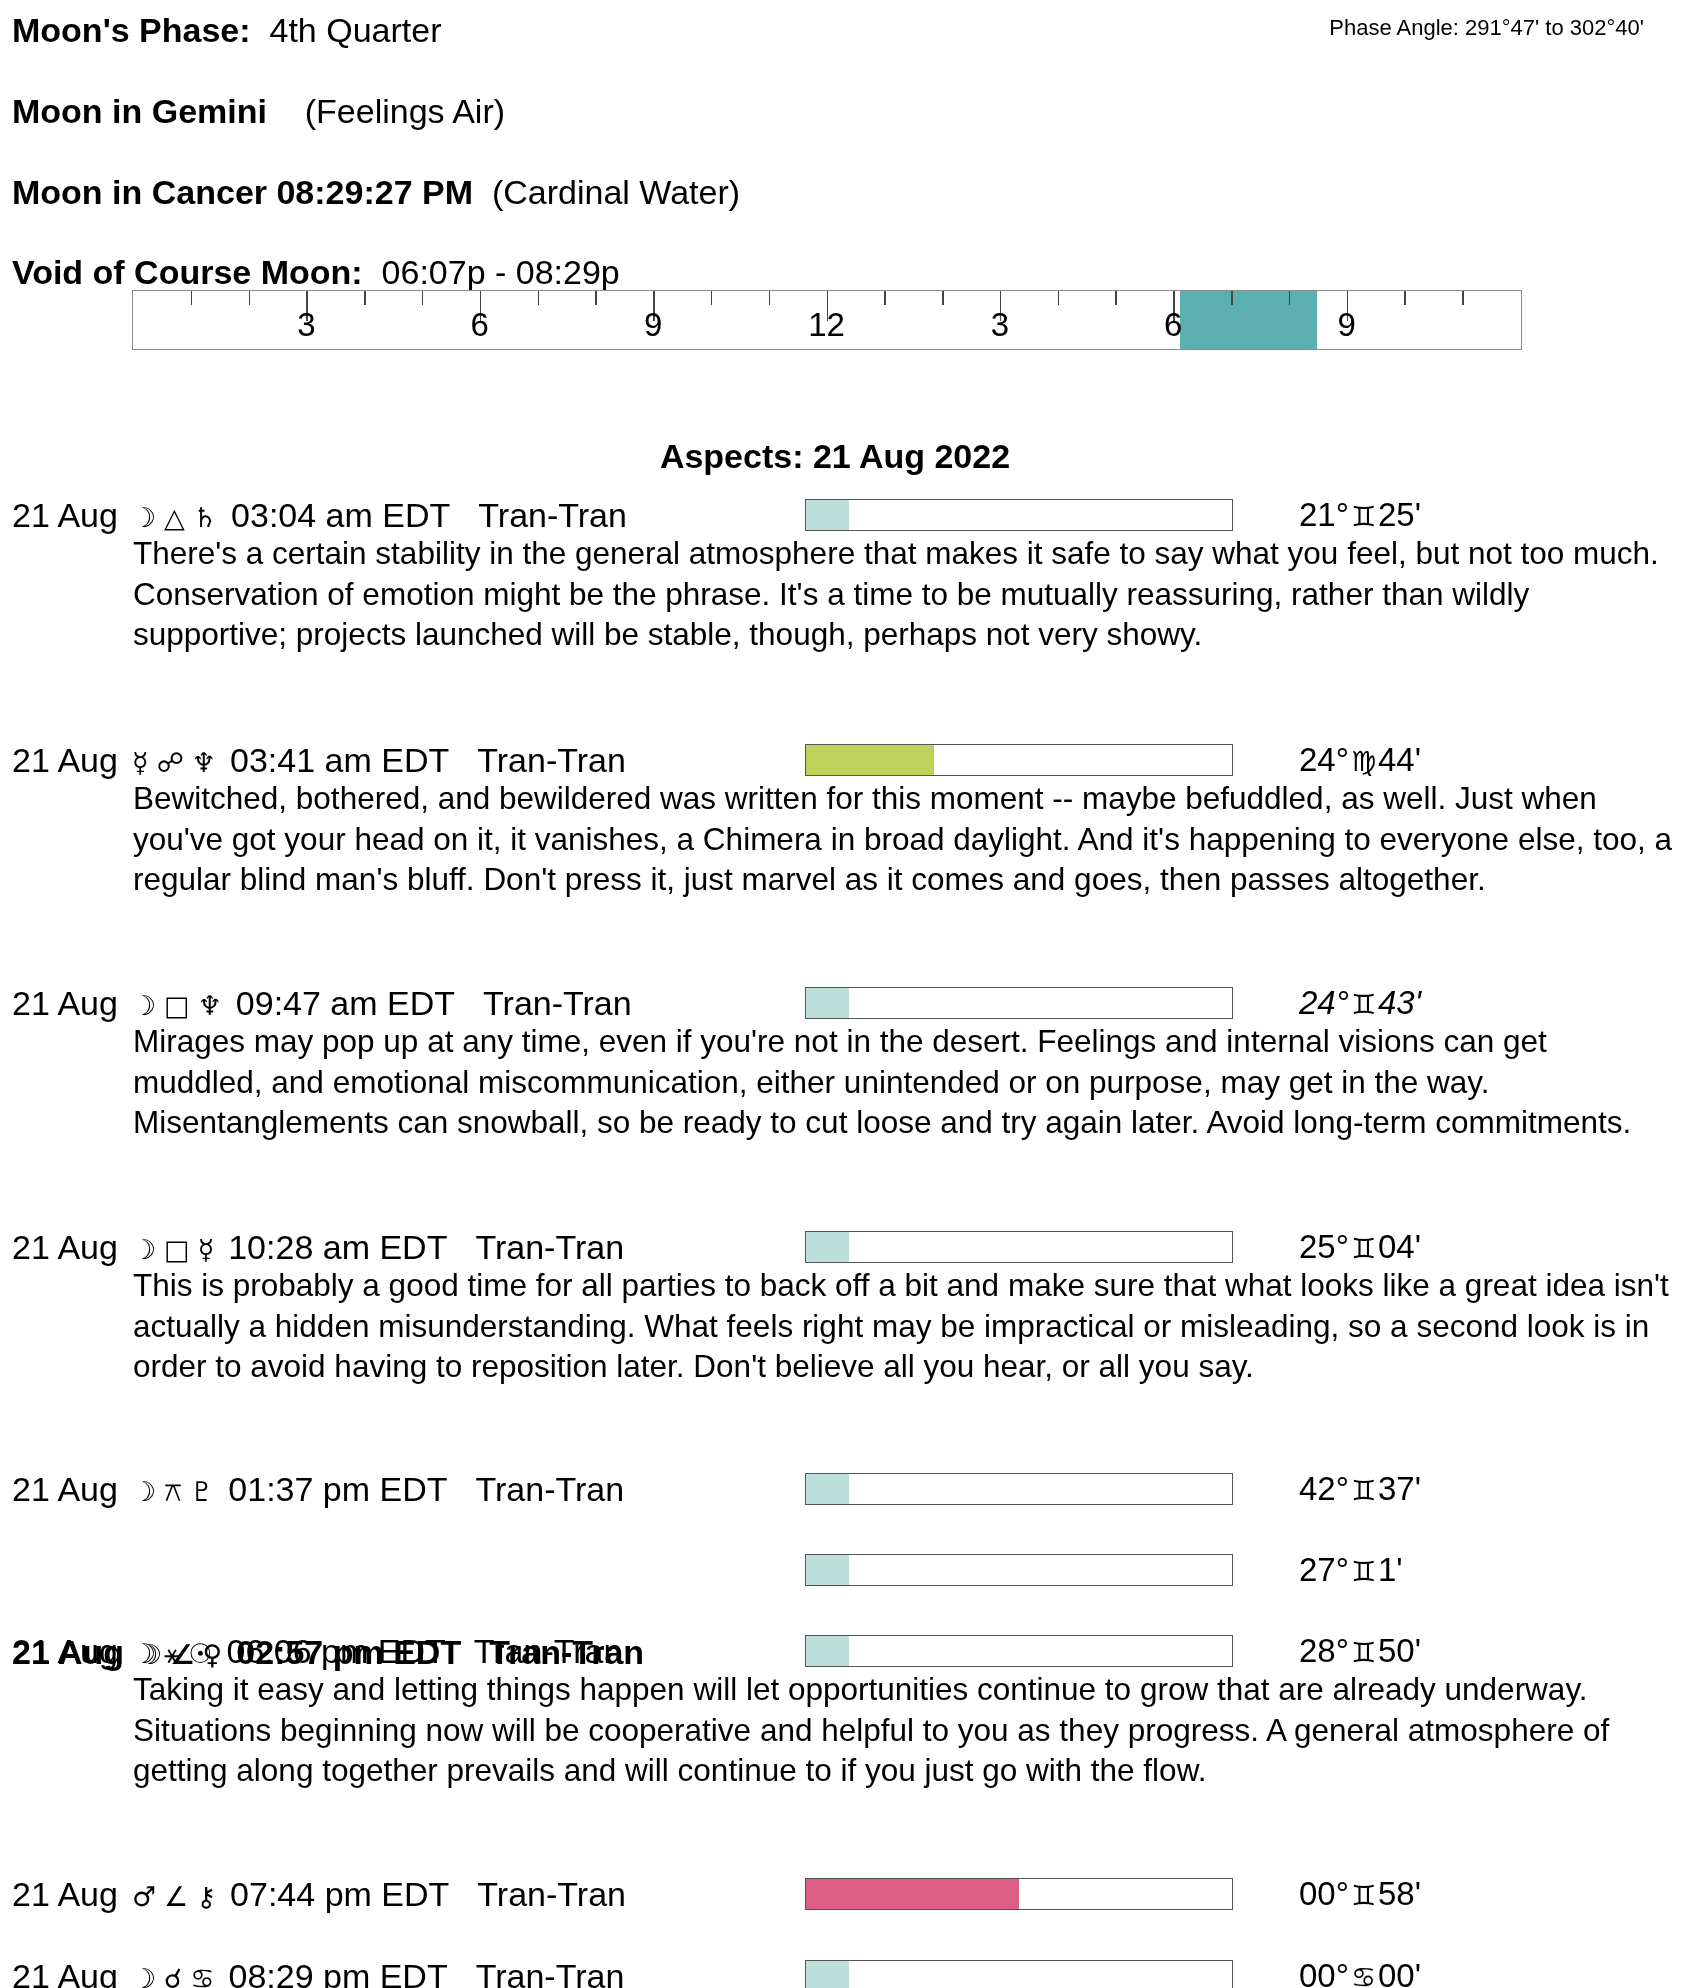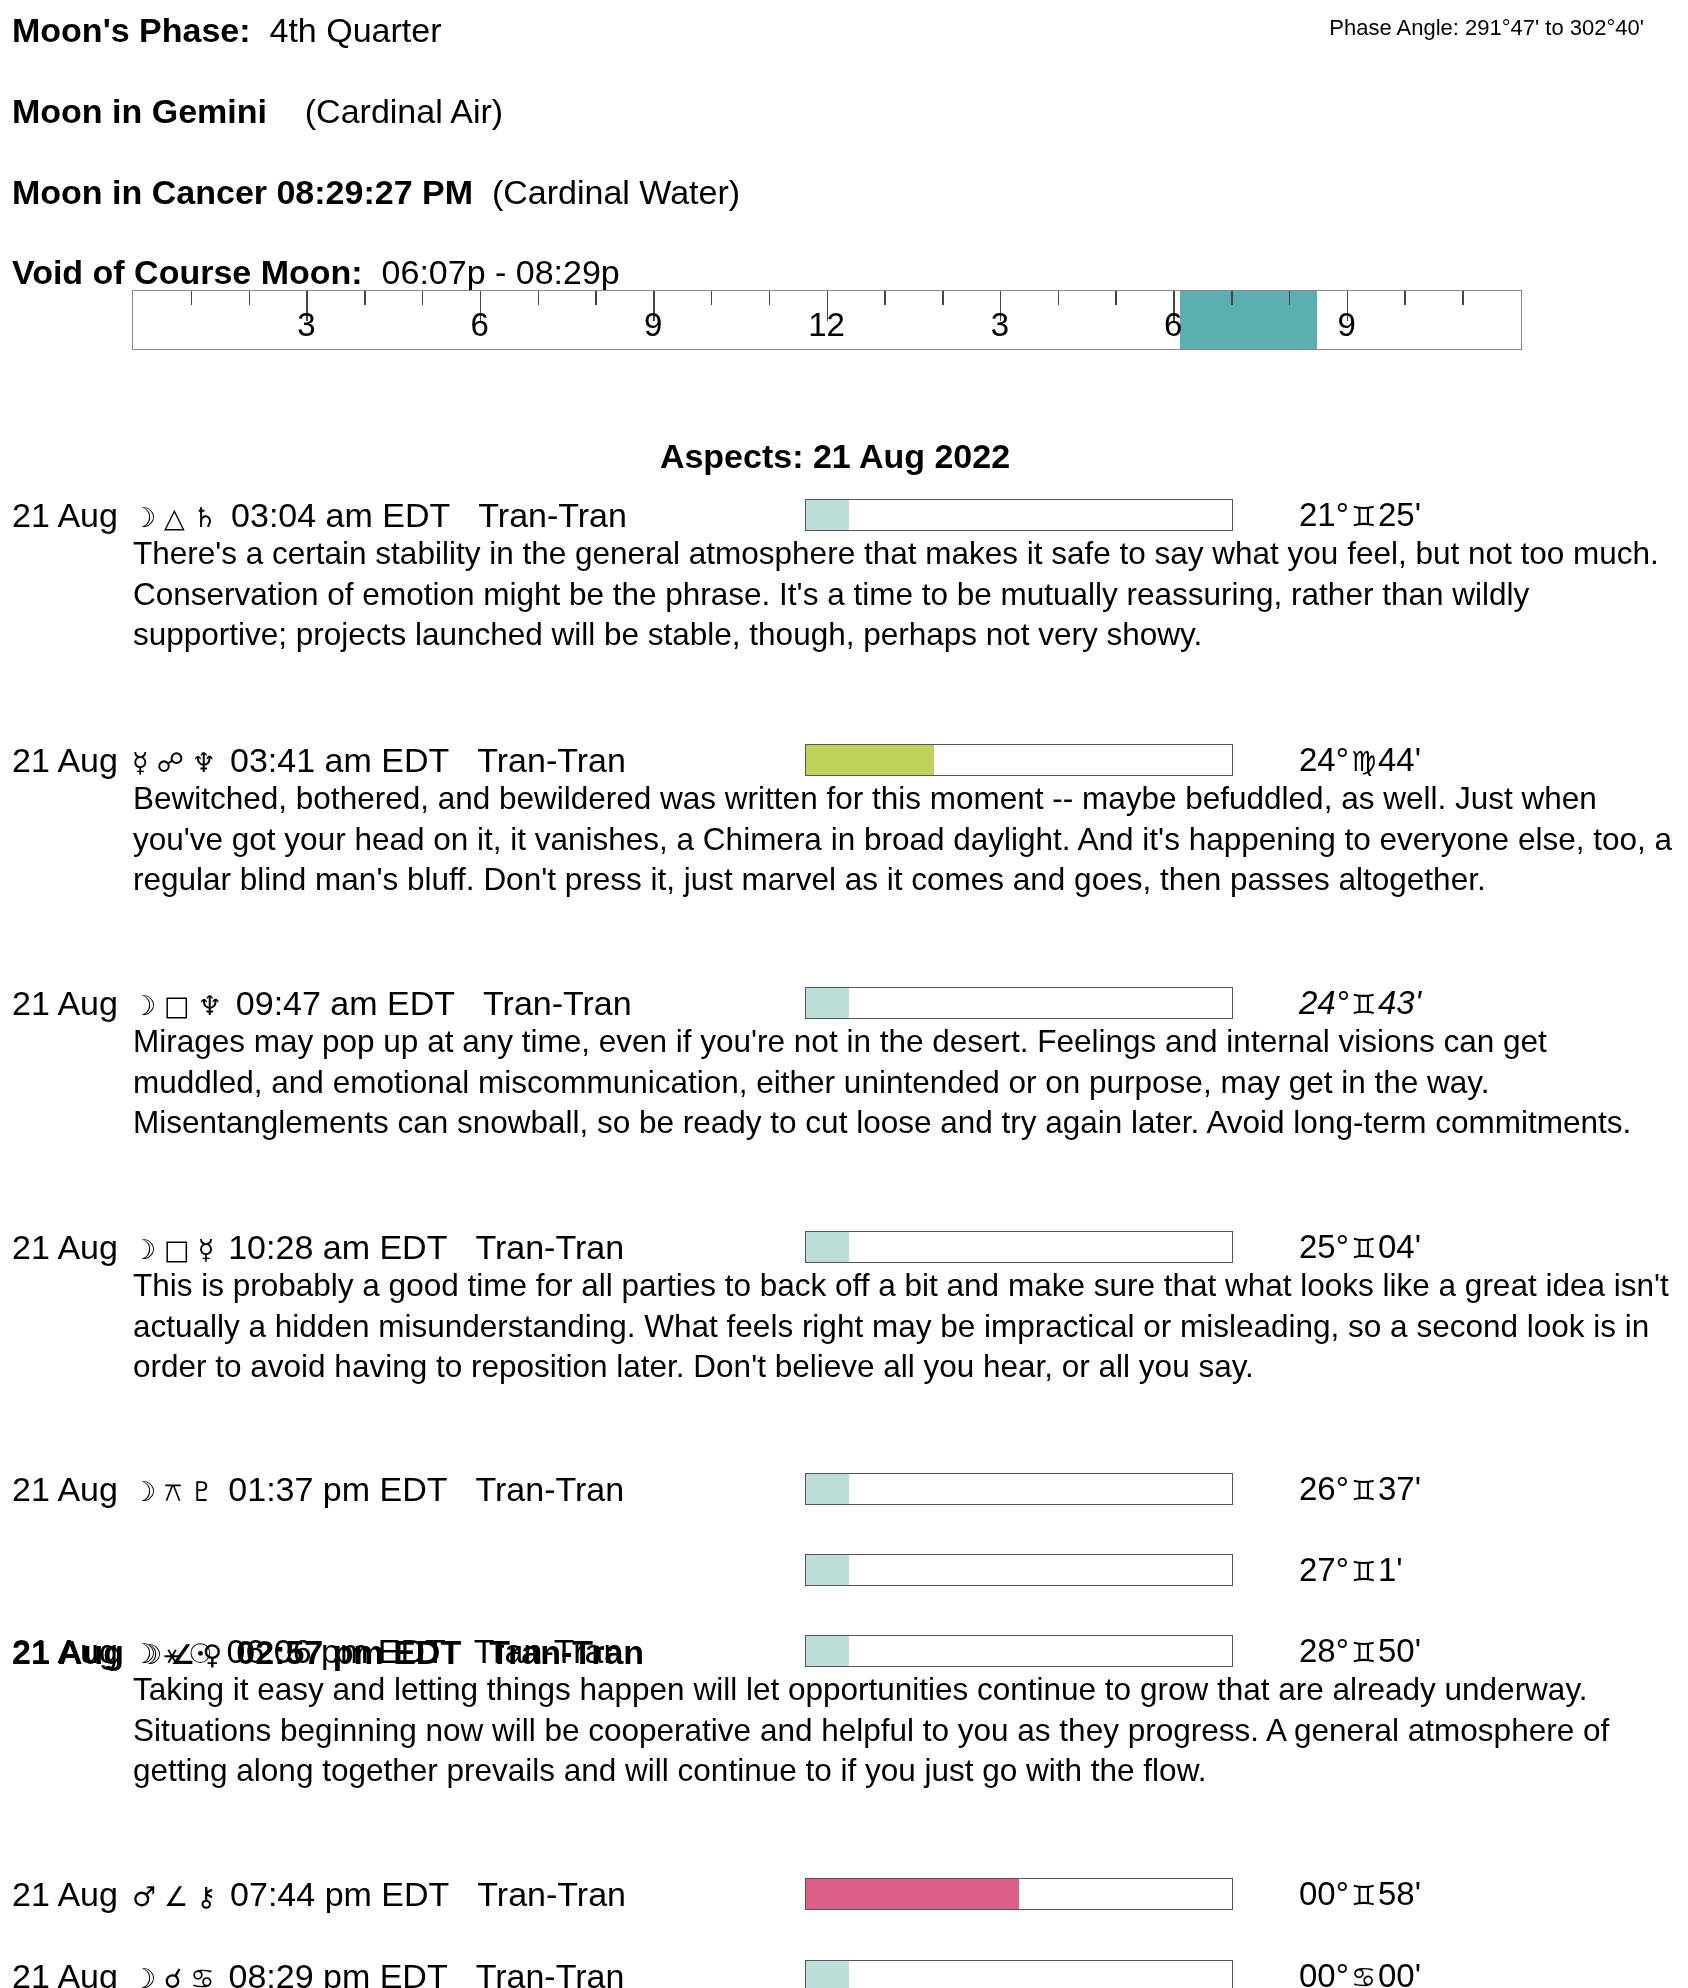--- a/index.html
+++ b/index.html
@@ -34,21 +34,21 @@
 <body>
 
 <div class="abs hdr" style="left:12px; top:10px;">
   <b>Moon's Phase:</b>&nbsp;
   <span>4th Quarter</span>
 </div>
 <div class="abs phase-angle" style="right:44px; top:12px;">Phase Angle:  291°47' to 302°40'</div>
 
 <div class="abs hdr" style="left:12px; top:91px;">
   <b>Moon in Gemini</b>&nbsp;&nbsp;&nbsp;
-  <span>(Cardinal Air)</span>
+  <span>(Feelings Air)</span>
 </div>
 
 <div class="abs hdr" style="left:12px; top:172px;">
   <b>Moon in Cancer 08:29:27 PM</b>&nbsp;
   <span>(Cardinal Water)</span>
 </div>
 
 <div class="abs hdr" style="left:12px; top:252px;">
   <b>Void of Course Moon:</b>&nbsp;
   <span>06:07p -  08:29p</span>
@@ -111,21 +111,21 @@
     <div class="row-head" style="top: 1227px;"><span class="date">21 Aug</span><span class="glyph">☽</span><span class="glyph">□</span><span class="glyph">☿</span><span class="time">10:28 am EDT</span><span>Tran-Tran</span></div>
     <div class="bar" style="top: 1231px;">
       <div class="bar-fill" style="width: 10%; background: rgb(188, 223, 217);"></div>
     </div>
     <div class="pos" style="top: 1227px;"><span>25°</span><span class="sign">♊</span><span>04'</span></div>
     <div class="desc" style="top: 1265px;">This is probably a good time for all parties to back off a bit and make sure that what looks like a great idea isn't actually a hidden misunderstanding. What feels right may be impractical or misleading, so a second look is in order to avoid having to reposition later. Don't believe all you hear, or all you say.</div>
     <div class="row-head" style="top: 1469px;"><span class="date">21 Aug</span><span class="glyph">☽</span><span class="glyph">⚻</span><span class="glyph">♇</span><span class="time">01:37 pm EDT</span><span>Tran-Tran</span></div>
     <div class="bar" style="top: 1473px;">
       <div class="bar-fill" style="width: 10%; background: rgb(188, 223, 217);"></div>
     </div>
-    <div class="pos" style="top: 1469px;"><span>26°</span><span class="sign">♊</span><span>37'</span></div>
+    <div class="pos" style="top: 1469px;"><span>42°</span><span class="sign">♊</span><span>37'</span></div>
     <div class="row-head" style="top: 1632px; font-weight: bold;"><span class="date">21 Aug</span><span class="glyph">☽</span><span class="glyph">∠</span><span class="glyph">♀</span><span class="time">02:57 pm EDT</span><span>Tran-Tran</span></div>
     <div class="bar" style="top: 1554px;">
       <div class="bar-fill" style="width: 10%; background: rgb(188, 223, 217);"></div>
     </div>
     <div class="pos" style="top: 1550px;"><span>27°</span><span class="sign">♊</span><span>1'</span></div>
     <div class="row-head" style="top: 1631px;"><span class="date">21 Aug</span><span class="glyph">☽</span><span class="glyph">⚹</span><span class="glyph">☉</span><span class="time">06:06 pm EDT</span><span>Tran-Tran</span></div>
     <div class="bar" style="top: 1635px;">
       <div class="bar-fill" style="width: 10%; background: rgb(188, 223, 217);"></div>
     </div>
     <div class="pos" style="top: 1631px;"><span>28°</span><span class="sign">♊</span><span>50'</span></div>

